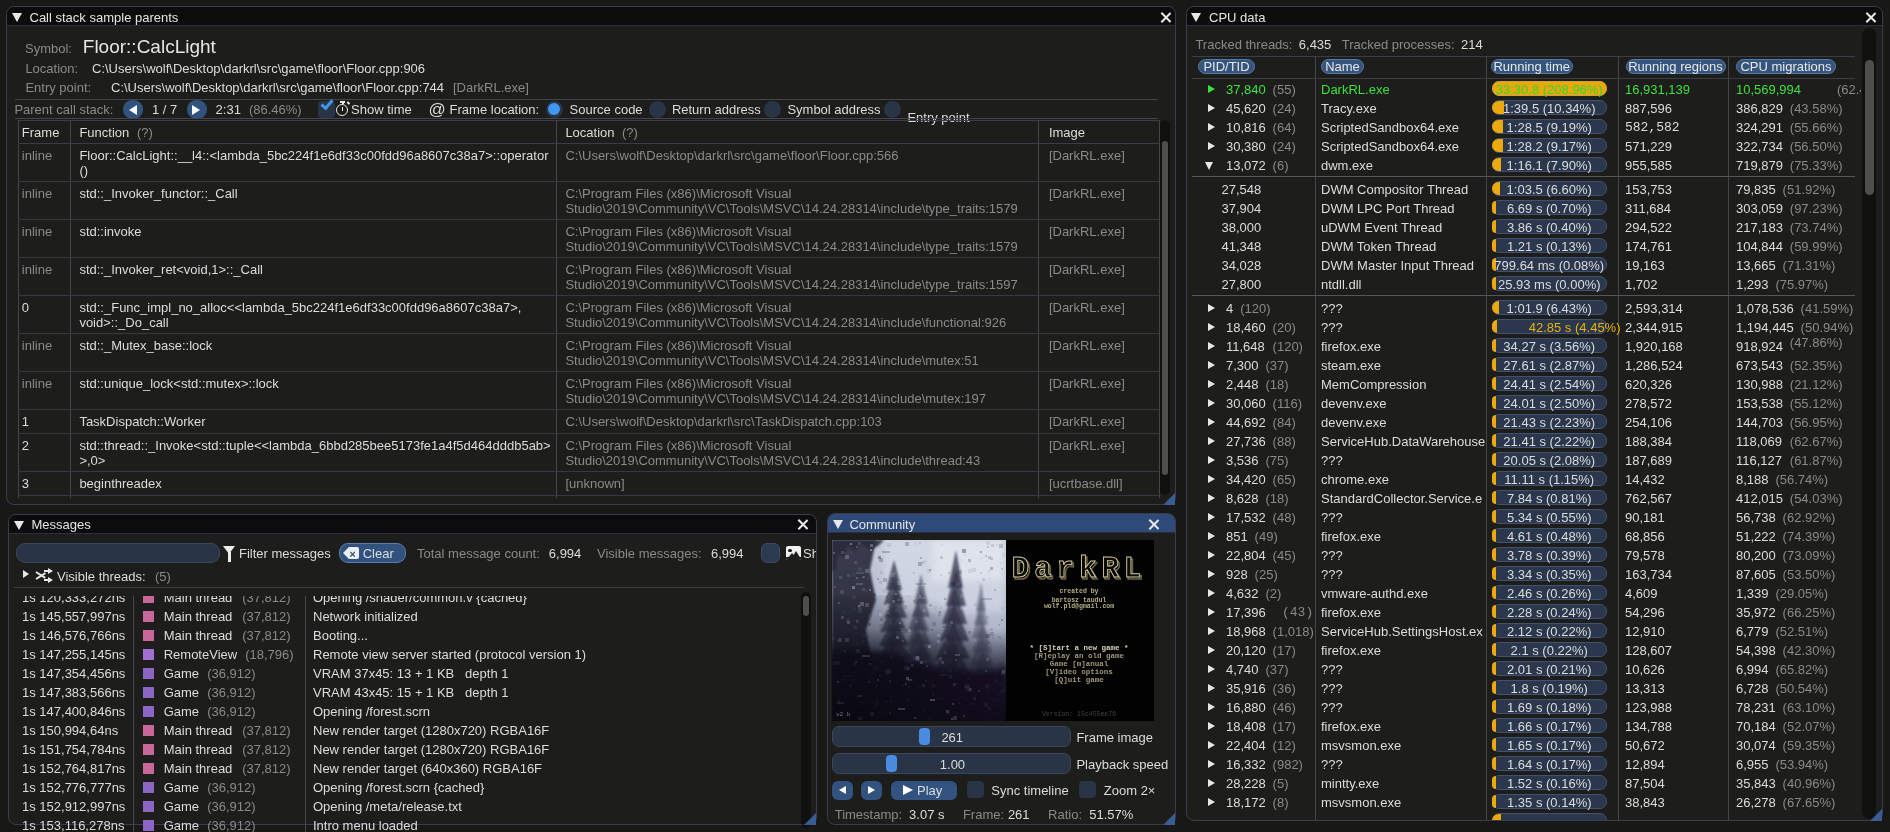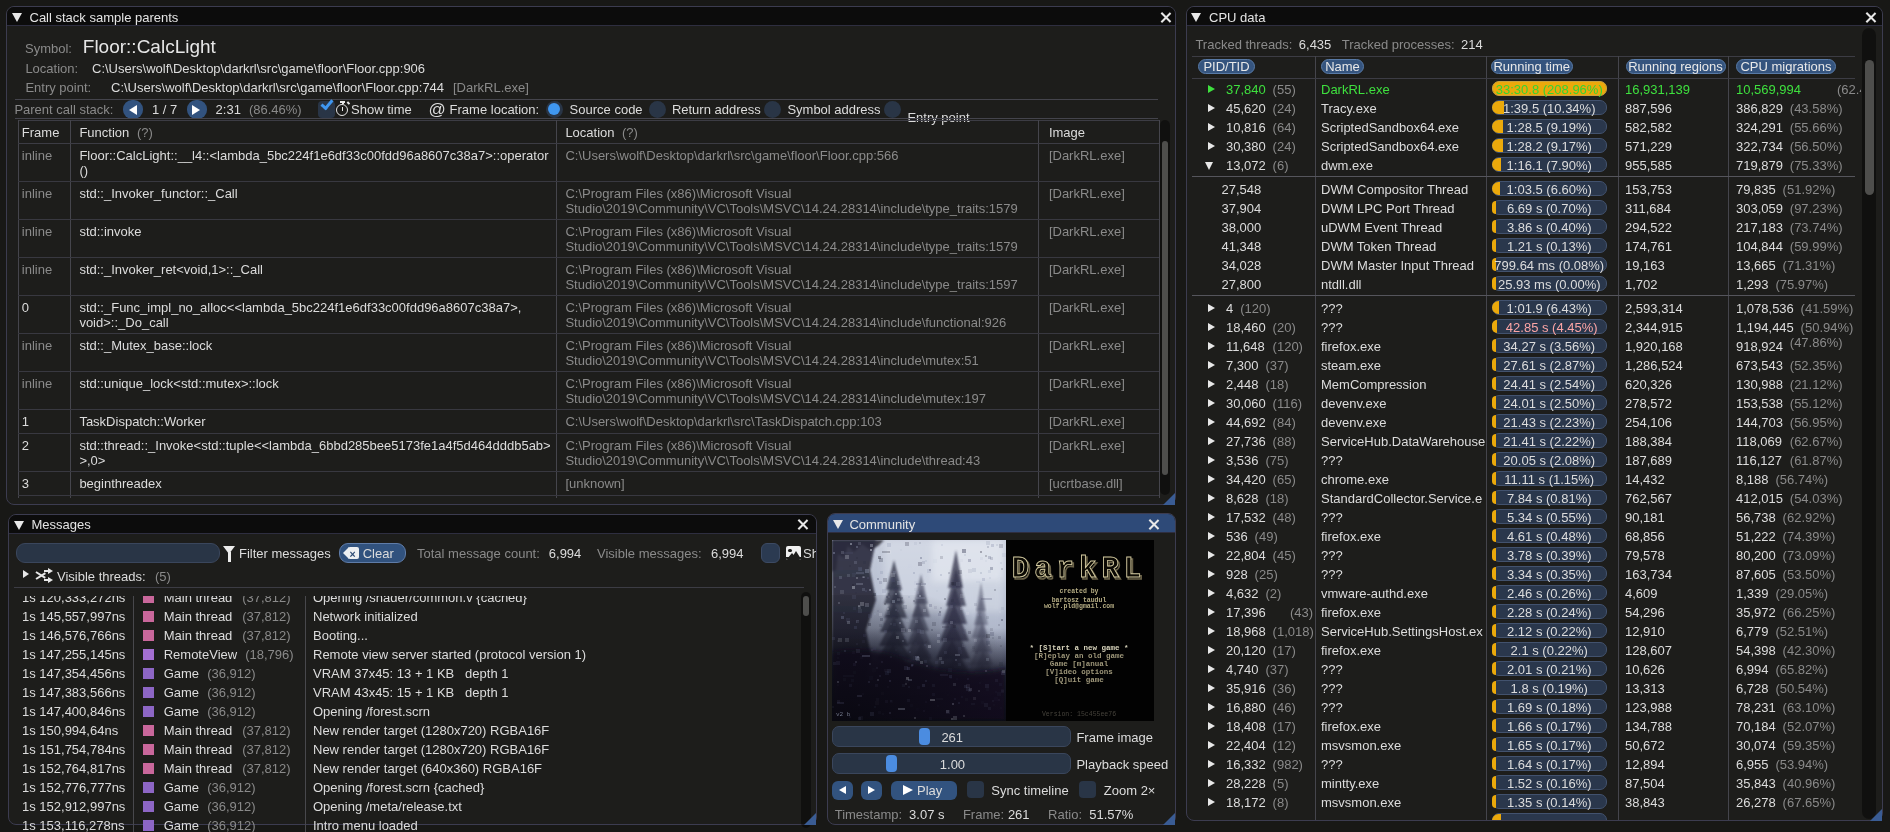--- a/index.html
+++ b/index.html
@@ -814,21 +814,21 @@
 <div class="abs w" style="left:436px;top:22.700000000000003px;">887,596</div>
 <div class="abs w" style="left:547px;top:22.700000000000003px;">386,829</div>
 <div class="abs g" style="left:600.8px;top:22.700000000000003px;">(43.58%)</div>
 <div style="position:absolute;left:18.5px;top:44.2px;width:0;height:0;border-top:4.5px solid transparent;border-bottom:4.5px solid transparent;border-left:7px solid #e8e8e8"></div>
 <div class="abs w" style="left:37px;top:41.7px;">10,816</div>
 <div class="abs g" style="left:83.59999999999991px;top:41.7px;">(64)</div>
 <div class="abs w" style="left:132px;top:41.7px;">ScriptedSandbox64.exe</div>
 <div style="position:absolute;left:302.5px;top:40.7px;width:115.5px;height:14.5px;background:#2a374c;border:1px solid #42526e;border-radius:7px"></div>
 <div style="position:absolute;left:303.0px;top:41.2px;width:10.61445px;height:13.5px;background:#eba90b;border-radius:7px 0 0 7px"></div>
 <div class="abs" style="left:302.5px;top:41.7px;width:115.5px;text-align:center;color:#dcdcdc">1:28.5 (9.19%)</div>
-<div class="abs w" style="left:436px;top:41.7px;">582,582</div>
+<div class="abs w" style="left:436px;top:41.7px;font-family:Liberation Mono, monospace;">582,582</div>
 <div class="abs w" style="left:547px;top:41.7px;">324,291</div>
 <div class="abs g" style="left:600.8px;top:41.7px;">(55.66%)</div>
 <div style="position:absolute;left:18.5px;top:63.19999999999999px;width:0;height:0;border-top:4.5px solid transparent;border-bottom:4.5px solid transparent;border-left:7px solid #e8e8e8"></div>
 <div class="abs w" style="left:37px;top:60.69999999999999px;">30,380</div>
 <div class="abs g" style="left:83.59999999999991px;top:60.69999999999999px;">(24)</div>
 <div class="abs w" style="left:132px;top:60.69999999999999px;">ScriptedSandbox64.exe</div>
 <div style="position:absolute;left:302.5px;top:59.69999999999999px;width:115.5px;height:14.5px;background:#2a374c;border:1px solid #42526e;border-radius:7px"></div>
 <div style="position:absolute;left:303.0px;top:60.19999999999999px;width:10.59135px;height:13.5px;background:#eba90b;border-radius:7px 0 0 7px"></div>
 <div class="abs" style="left:302.5px;top:60.69999999999999px;width:115.5px;text-align:center;color:#dcdcdc">1:28.2 (9.17%)</div>
 <div class="abs w" style="left:436px;top:60.69999999999999px;">571,229</div>
@@ -903,21 +903,21 @@
 <div class="abs" style="left:302.5px;top:222.7px;width:115.5px;text-align:center;color:#dcdcdc">1:01.9 (6.43%)</div>
 <div class="abs w" style="left:436px;top:222.7px;">2,593,314</div>
 <div class="abs w" style="left:547px;top:222.7px;">1,078,536</div>
 <div class="abs g" style="left:611.5999999999999px;top:222.7px;">(41.59%)</div>
 <div style="position:absolute;left:18.5px;top:244.2px;width:0;height:0;border-top:4.5px solid transparent;border-bottom:4.5px solid transparent;border-left:7px solid #e8e8e8"></div>
 <div class="abs w" style="left:37px;top:241.7px;">18,460</div>
 <div class="abs g" style="left:83.59999999999991px;top:241.7px;">(20)</div>
 <div class="abs w" style="left:132px;top:241.7px;">???</div>
 <div style="position:absolute;left:302.5px;top:240.7px;width:115.5px;height:14.5px;background:#2a374c;border:1px solid #42526e;border-radius:7px"></div>
 <div style="position:absolute;left:303.0px;top:241.2px;width:5.139749999999999px;height:13.5px;background:#eba90b;border-radius:7px 0 0 7px"></div>
-<div class="abs" style="left:305px;top:241.7px;width:115.5px;text-align:center;color:#fca5a5">42.85 s (4.45%)</div>
+<div class="abs" style="left:316px;top:241.7px;width:115.5px;text-align:right;color:#eab308">42.85 s (4.45%)</div>
 <div class="abs w" style="left:436px;top:241.7px;">2,344,915</div>
 <div class="abs w" style="left:547px;top:241.7px;">1,194,445</div>
 <div class="abs g" style="left:611.5999999999999px;top:241.7px;">(50.94%)</div>
 <div style="position:absolute;left:18.5px;top:263.2px;width:0;height:0;border-top:4.5px solid transparent;border-bottom:4.5px solid transparent;border-left:7px solid #e8e8e8"></div>
 <div class="abs w" style="left:37px;top:260.7px;">11,648</div>
 <div class="abs g" style="left:83.59999999999991px;top:260.7px;">(120)</div>
 <div class="abs w" style="left:132px;top:260.7px;">firefox.exe</div>
 <div style="position:absolute;left:302.5px;top:259.7px;width:115.5px;height:14.5px;background:#2a374c;border:1px solid #42526e;border-radius:7px"></div>
 <div style="position:absolute;left:303.0px;top:260.2px;width:4.1118px;height:13.5px;background:#eba90b;border-radius:7px 0 0 7px"></div>
 <div class="abs" style="left:302.5px;top:260.7px;width:115.5px;text-align:center;color:#dcdcdc">34.27 s (3.56%)</div>
@@ -1008,21 +1008,21 @@
 <div class="abs w" style="left:37px;top:431.7px;">17,532</div>
 <div class="abs g" style="left:83.59999999999991px;top:431.7px;">(48)</div>
 <div class="abs w" style="left:132px;top:431.7px;">???</div>
 <div style="position:absolute;left:302.5px;top:430.7px;width:115.5px;height:14.5px;background:#2a374c;border:1px solid #42526e;border-radius:7px"></div>
 <div style="position:absolute;left:303.0px;top:431.2px;width:3.5px;height:13.5px;background:#eba90b;border-radius:7px 0 0 7px"></div>
 <div class="abs" style="left:302.5px;top:431.7px;width:115.5px;text-align:center;color:#dcdcdc">5.34 s (0.55%)</div>
 <div class="abs w" style="left:436px;top:431.7px;">90,181</div>
 <div class="abs w" style="left:547px;top:431.7px;">56,738</div>
 <div class="abs g" style="left:593.5999999999999px;top:431.7px;">(62.92%)</div>
 <div style="position:absolute;left:18.5px;top:453.20000000000005px;width:0;height:0;border-top:4.5px solid transparent;border-bottom:4.5px solid transparent;border-left:7px solid #e8e8e8"></div>
-<div class="abs w" style="left:37px;top:450.70000000000005px;">536</div>
+<div class="abs w" style="left:37px;top:450.70000000000005px;">851</div>
 <div class="abs g" style="left:65.59999999999991px;top:450.70000000000005px;">(49)</div>
 <div class="abs w" style="left:132px;top:450.70000000000005px;">firefox.exe</div>
 <div style="position:absolute;left:302.5px;top:449.70000000000005px;width:115.5px;height:14.5px;background:#2a374c;border:1px solid #42526e;border-radius:7px"></div>
 <div style="position:absolute;left:303.0px;top:450.20000000000005px;width:3.5px;height:13.5px;background:#eba90b;border-radius:7px 0 0 7px"></div>
 <div class="abs" style="left:302.5px;top:450.70000000000005px;width:115.5px;text-align:center;color:#dcdcdc">4.61 s (0.48%)</div>
 <div class="abs w" style="left:436px;top:450.70000000000005px;">68,856</div>
 <div class="abs w" style="left:547px;top:450.70000000000005px;">51,222</div>
 <div class="abs g" style="left:593.5999999999999px;top:450.70000000000005px;">(74.39%)</div>
 <div style="position:absolute;left:18.5px;top:472.20000000000005px;width:0;height:0;border-top:4.5px solid transparent;border-bottom:4.5px solid transparent;border-left:7px solid #e8e8e8"></div>
 <div class="abs w" style="left:37px;top:469.70000000000005px;">22,804</div>
@@ -1049,21 +1049,21 @@
 <div class="abs g" style="left:76.40000000000009px;top:507.70000000000005px;">(2)</div>
 <div class="abs w" style="left:132px;top:507.70000000000005px;">vmware-authd.exe</div>
 <div style="position:absolute;left:302.5px;top:506.70000000000005px;width:115.5px;height:14.5px;background:#2a374c;border:1px solid #42526e;border-radius:7px"></div>
 <div style="position:absolute;left:303.0px;top:507.20000000000005px;width:3.5px;height:13.5px;background:#eba90b;border-radius:7px 0 0 7px"></div>
 <div class="abs" style="left:302.5px;top:507.70000000000005px;width:115.5px;text-align:center;color:#dcdcdc">2.46 s (0.26%)</div>
 <div class="abs w" style="left:436px;top:507.70000000000005px;">4,609</div>
 <div class="abs w" style="left:547px;top:507.70000000000005px;">1,339</div>
 <div class="abs g" style="left:586.4000000000001px;top:507.70000000000005px;">(29.05%)</div>
 <div style="position:absolute;left:18.5px;top:529.2px;width:0;height:0;border-top:4.5px solid transparent;border-bottom:4.5px solid transparent;border-left:7px solid #e8e8e8"></div>
 <div class="abs w" style="left:37px;top:526.7px;">17,396</div>
-<div class="abs g" style="left:101px;top:526.7px;">(43)</div>
+<div class="abs g" style="left:93px;top:526.7px;font-family:Liberation Mono, monospace;">(43)</div>
 <div class="abs w" style="left:132px;top:526.7px;">firefox.exe</div>
 <div style="position:absolute;left:302.5px;top:525.7px;width:115.5px;height:14.5px;background:#2a374c;border:1px solid #42526e;border-radius:7px"></div>
 <div style="position:absolute;left:303.0px;top:526.2px;width:3.5px;height:13.5px;background:#eba90b;border-radius:7px 0 0 7px"></div>
 <div class="abs" style="left:302.5px;top:526.7px;width:115.5px;text-align:center;color:#dcdcdc">2.28 s (0.24%)</div>
 <div class="abs w" style="left:436px;top:526.7px;">54,296</div>
 <div class="abs w" style="left:547px;top:526.7px;">35,972</div>
 <div class="abs g" style="left:593.5999999999999px;top:526.7px;">(66.25%)</div>
 <div style="position:absolute;left:18.5px;top:548.2px;width:0;height:0;border-top:4.5px solid transparent;border-bottom:4.5px solid transparent;border-left:7px solid #e8e8e8"></div>
 <div class="abs w" style="left:37px;top:545.7px;">18,968</div>
 <div class="abs g" style="left:83.59999999999991px;top:545.7px;">(1,018)</div>

